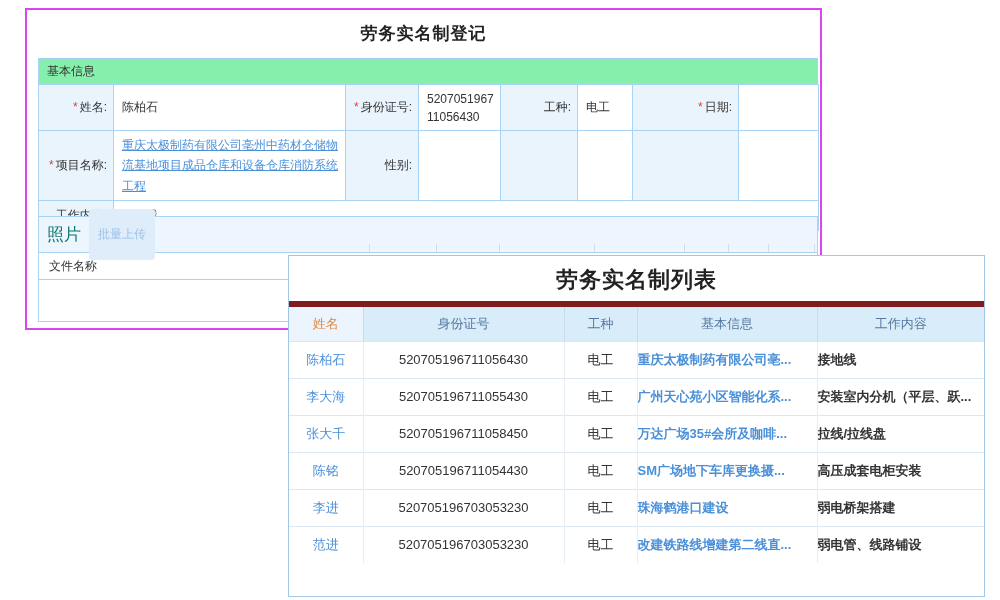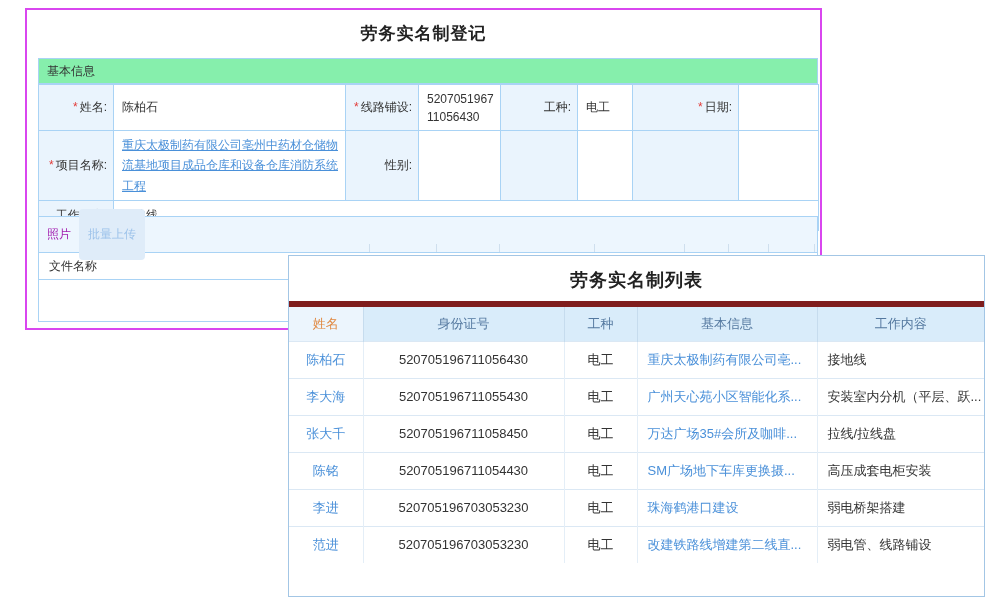--- a/index.html
+++ b/index.html
@@ -24,42 +24,42 @@
   tr.r3 td { height:30px; }
   .req { color:#e23c39; margin-right:2px; font-size:12px; }
   td.idval { word-break:break-all; padding:4px 4px 4px 8px; line-height:1.5; }
   a.form-link { color:#4a90d9; text-decoration:underline; line-height:1.7; display:inline-block;
     padding:4px 0; }
 
   
   .photo-box { top:206px; height:106px; border:1px solid #a9d3f5; background:#fff; }
   .photo-bar { position:relative; height:36px; background:#edf6fe; border-bottom:1px solid #a9d3f5;
     display:flex; align-items:center; padding-left:8px; gap:8px; }
-  .photo-label { font-size:12px; color:#a21caf; }
+  .photo-label { font-size:17px; color:#0f766e; }
   .upload-btn { font-size:12px; color:#9cc2ea; background:#dfecf9; border:none; border-radius:4px;
     padding:17px 9px; cursor:pointer; font-family:inherit; }
   .tick { position:absolute; bottom:0; width:1px; height:8px; background:#cfdfee; }
   .file-header { height:27px; line-height:27px; font-size:12px; color:#333; padding-left:10px;
     border-bottom:1px solid #a9d3f5; background:#fff; }
 
   
   .list-panel { position:absolute; left:288px; top:255px; width:697px; height:342px;
     background:#fff; border:1px solid #a3c6e5; }
-  .list-title { height:45px; line-height:48px; text-align:center; font-size:18px; font-weight:bold;
+  .list-title { height:45px; line-height:48px; text-align:center; font-size:22px; font-weight:bold;
     color:#222; letter-spacing:1px; }
   table.list-table { width:100%; table-layout:fixed; border-collapse:collapse; }
   table.list-table th { height:37px; background:#d9ecfa; color:#54789f; font-size:13px;
     font-weight:500; border-top:6px solid #7f1d1d; }
   table.list-table th + th { border-left:1px solid #c6dcee; }
   table.list-table th.active { background:#ecf5fd; color:#e0873f; }
   table.list-table td { height:37px; font-size:13px; color:#333; background:#fff;
     border-top:1px solid #dbe8f4; overflow:hidden; white-space:nowrap; }
   table.list-table td + td { border-left:1px solid #e4eef7; }
   td.c-center { text-align:center; }
-  td.c-left { text-align:left; padding-left:10px; }
+  td.c-left { text-align:left; padding-left:0;font-weight:bold; }
   a.row-link { color:#4a90d9; text-decoration:none; cursor:pointer; }
 </style>
 </head>
 <body>
 
 <div class="canvas">
 
   <section class="form-panel">
     <h1 class="form-title">劳务实名制登记</h1>
 
@@ -73,21 +73,21 @@
             <col style="width:82px">
           <col style="width:77px">
             <col style="width:55px">
             <col style="width:106px">
             <col style="width:80px">
         </colgroup>
         <tbody>
             <tr class="r1">
           <td class="lbl"><span class="req">*</span><span>姓名:</span></td>
           <td class="val">陈柏石</td>
-          <td class="lbl"><span class="req">*</span><span>线路铺设:</span></td>
+          <td class="lbl"><span class="req">*</span><span>身份证号:</span></td>
           <td class="val idval">520705196711056430</td>
           <td class="lbl">工种:</td>
           <td class="val">电工</td>
           <td class="lbl"><span class="req">*</span><span>日期:</span></td>
           <td class="val"></td>
         </tr>
         <tr class="r2">
           <td class="lbl"><span class="req">*</span><span>项目名称:</span></td>
           <td class="val"><a class="form-link">重庆太极制药有限公司亳州中药材仓储物流基地项目成品仓库和设备仓库消防系统工程</a></td>
           <td class="lbl">性别:</td>

